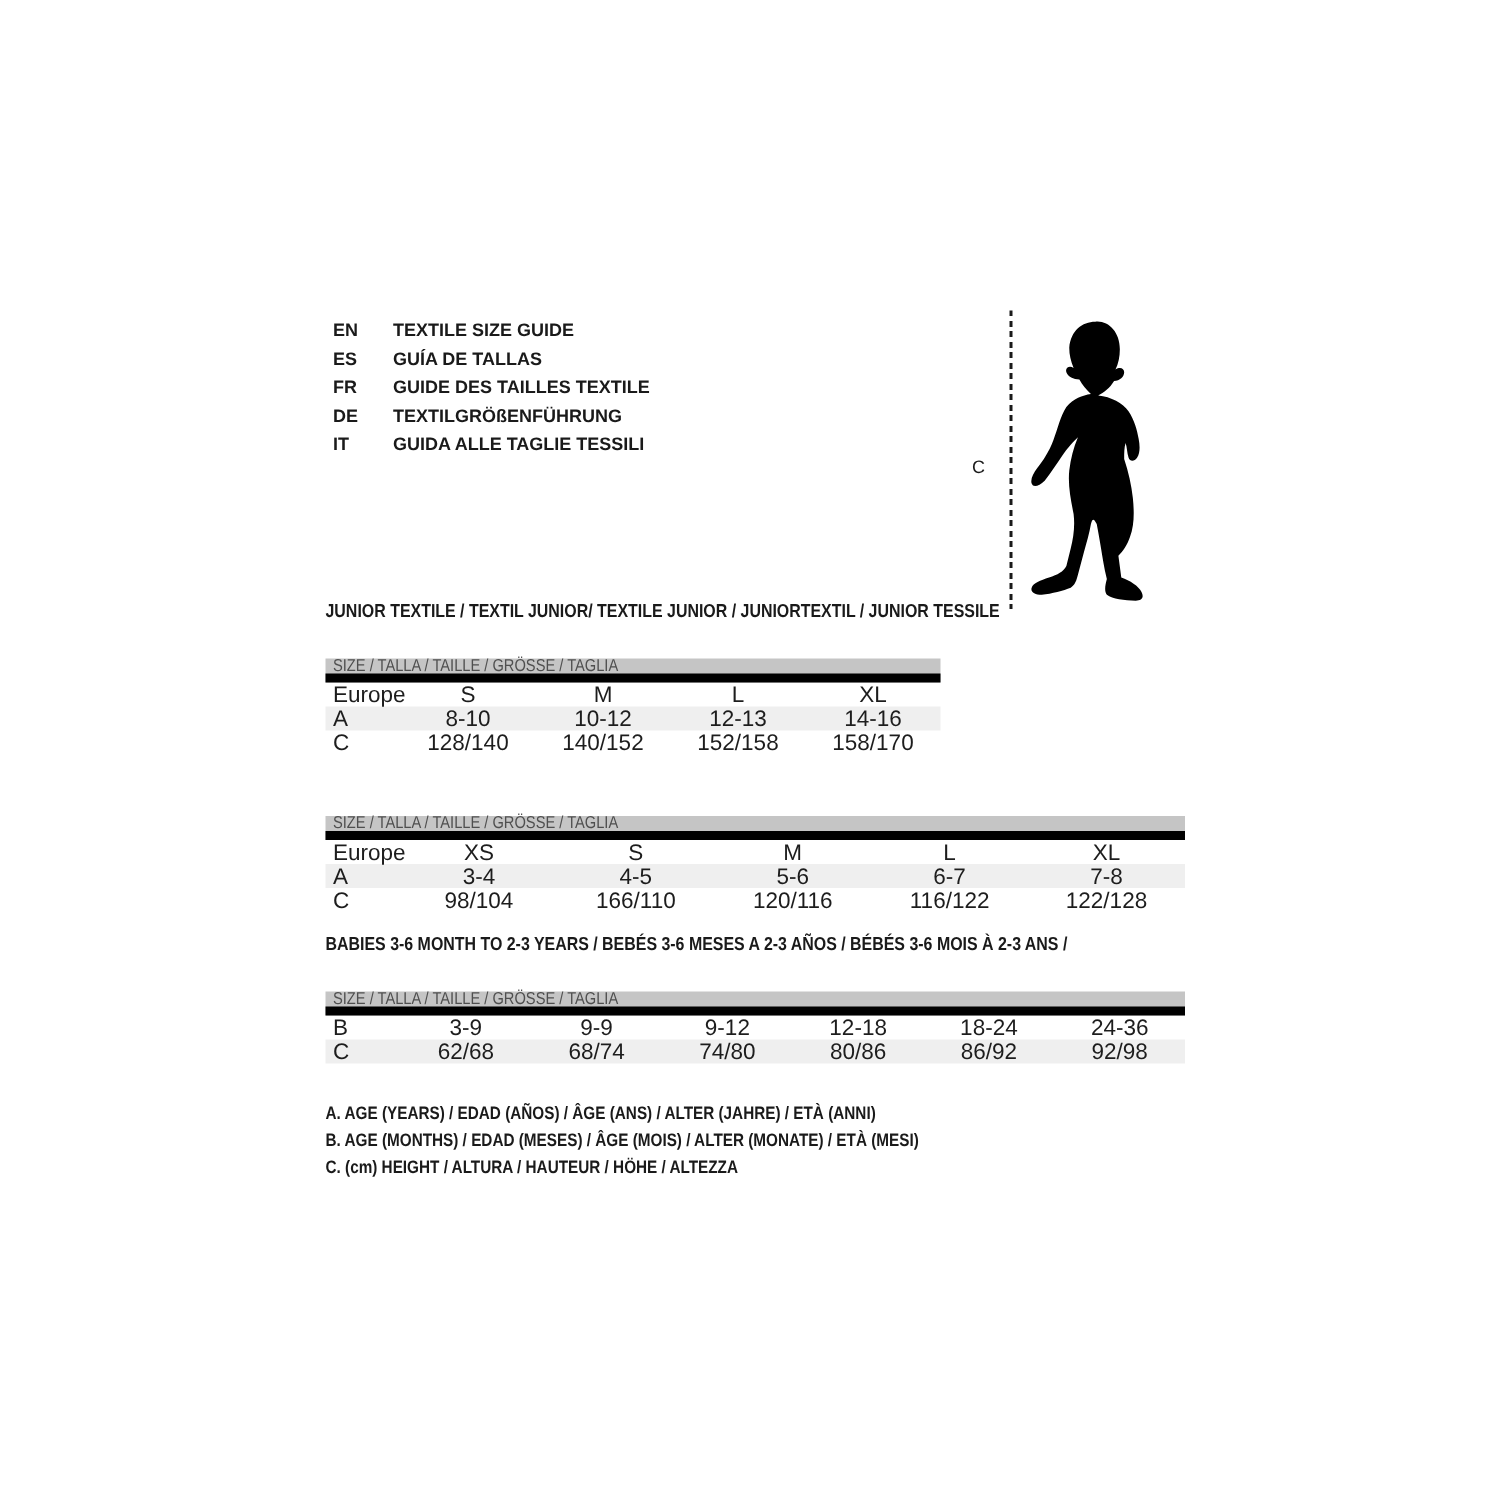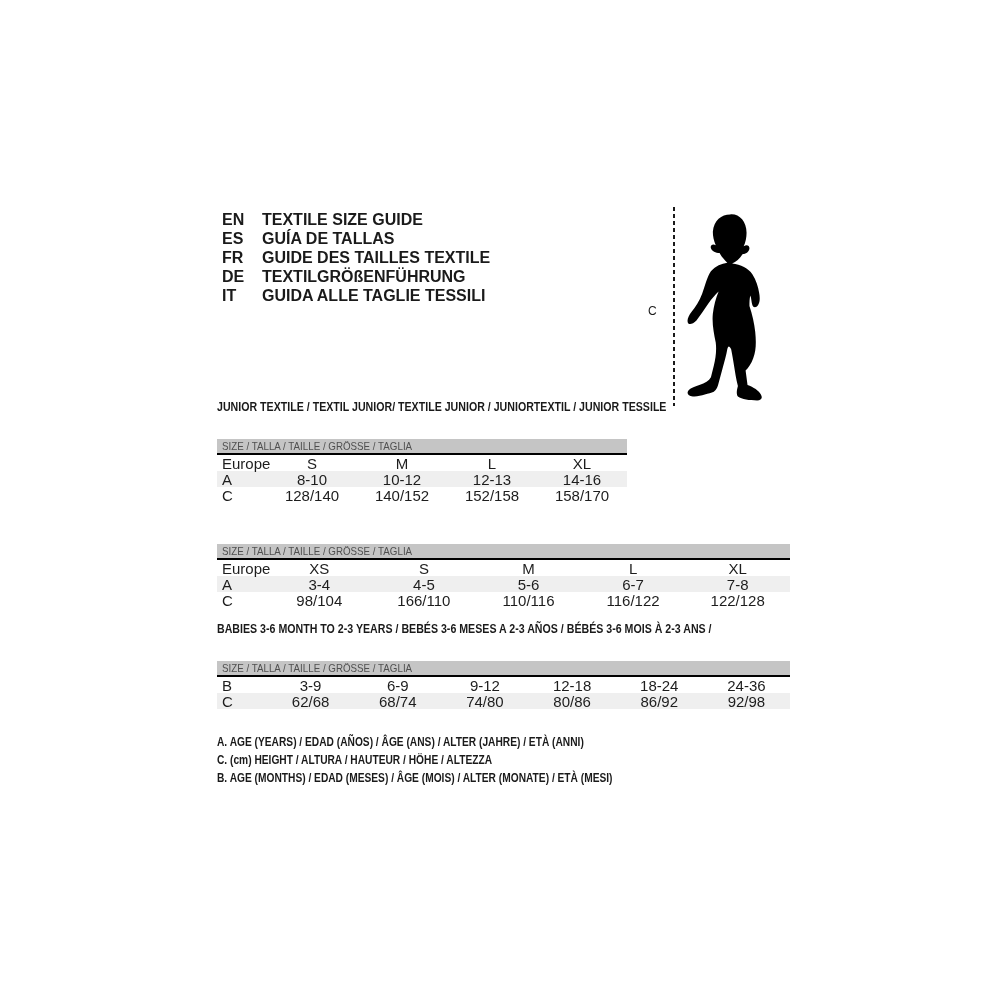--- a/index.html
+++ b/index.html
@@ -4,30 +4,30 @@
 <style>
   html,body { margin:0; padding:0; background:#ffffff; }
   #canvas {
     position:relative; width:1000px; height:1000px; background:#ffffff;
     font-family:"Liberation Sans", sans-serif; overflow:hidden;
   }
   .abs { position:absolute; }
   .cond { display:inline-block; transform:scaleX(0.85); transform-origin:0 50%; white-space:nowrap; }
 
   
-  .lang-row { display:flex; height:19px; align-items:center; font-weight:bold; font-size:16px; color:#1a1a1a; }
+  .lang-row { display:flex; height:19px; align-items:center; font-weight:bold; font-size:12px; color:#1a1a1a; }
   .lang-code { width:40px; }
 
   
   .heading { font-weight:bold; font-size:12.5px; color:#1a1a1a; line-height:16px; white-space:nowrap; }
   .subsz { font-size:9px; position:relative; top:3px; }
 
   
   .tbl { position:absolute; }
-  .tbar { height:16px; background:#c5c5c5; border-bottom:2px solid #000000; display:flex; align-items:center;
+  .tbar { height:16px; background:#c5c5c5; border-bottom:6px solid #000000; display:flex; align-items:center;
           padding-left:5px; box-sizing:border-box; font-size:11.5px; color:#4f4f4f; }
   .trow { display:flex; height:16px; align-items:center; font-size:15px; color:#1d1d1d; }
   .trow.stripe { background:#efefef; }
   .tlabel { width:50px; padding-left:5px; box-sizing:border-box; }
   .tcell { flex:1; text-align:center; }
 
   
   .dash-line { width:2px; background:repeating-linear-gradient(to bottom,#1a1a1a 0px,#1a1a1a 4px,transparent 4px,transparent 7px); }
   .c-marker { font-size:12px; color:#1a1a1a; }
 
@@ -123,37 +123,37 @@
       <span class="tcell">3-4</span>
       <span class="tcell">4-5</span>
       <span class="tcell">5-6</span>
       <span class="tcell">6-7</span>
       <span class="tcell">7-8</span>
     </div>
     <div class="trow">
       <span class="tlabel">C</span>
       <span class="tcell">98/104</span>
       <span class="tcell">166/110</span>
-      <span class="tcell">110/116</span>
+      <span class="tcell">120/116</span>
       <span class="tcell">116/122</span>
       <span class="tcell">122/128</span>
     </div>
   </div>
 
   <div class="abs heading" style="left:217px; top:621px;">
     <div><span class="cond">BABIES 3-6 MONTH TO 2-3 YEARS / BEBÉS 3-6 MESES A 2-3 AÑOS / BÉBÉS 3-6 MOIS À 2-3 ANS /</span></div>
   </div>
   <div class="tbl" style="left:217px; top:661px; width:573px;">
     <div class="tbar">
       <span class="cond">SIZE / TALLA / TAILLE / GRÖSSE / TAGLIA</span>
     </div>
     <div class="trow">
       <span class="tlabel">B</span>
       <span class="tcell">3-9</span>
-      <span class="tcell">6-9</span>
+      <span class="tcell">9-9</span>
       <span class="tcell">9-12</span>
       <span class="tcell">12-18</span>
       <span class="tcell">18-24</span>
       <span class="tcell">24-36</span>
     </div>
     <div class="trow stripe">
       <span class="tlabel">C</span>
       <span class="tcell">62/68</span>
       <span class="tcell">68/74</span>
       <span class="tcell">74/80</span>
@@ -161,20 +161,20 @@
       <span class="tcell">86/92</span>
       <span class="tcell">92/98</span>
     </div>
   </div>
 
   <div class="abs" style="left:217px; top:733px;">
     <div class="legend-line">
       <span class="cond">A. AGE (YEARS) / EDAD (AÑOS) / ÂGE (ANS) / ALTER (JAHRE) / ETÀ (ANNI)</span>
     </div>
     <div class="legend-line">
-      <span class="cond">C. (cm) HEIGHT / ALTURA / HAUTEUR / HÖHE / ALTEZZA</span>
+      <span class="cond">B. AGE (MONTHS) / EDAD (MESES) / ÂGE (MOIS) / ALTER (MONATE) / ETÀ (MESI)</span>
     </div>
     <div class="legend-line">
-      <span class="cond">B. AGE (MONTHS) / EDAD (MESES) / ÂGE (MOIS) / ALTER (MONATE) / ETÀ (MESI)</span>
+      <span class="cond">C. (cm) HEIGHT / ALTURA / HAUTEUR / HÖHE / ALTEZZA</span>
     </div>
   </div>
 
 </div>
 
 </body></html>

